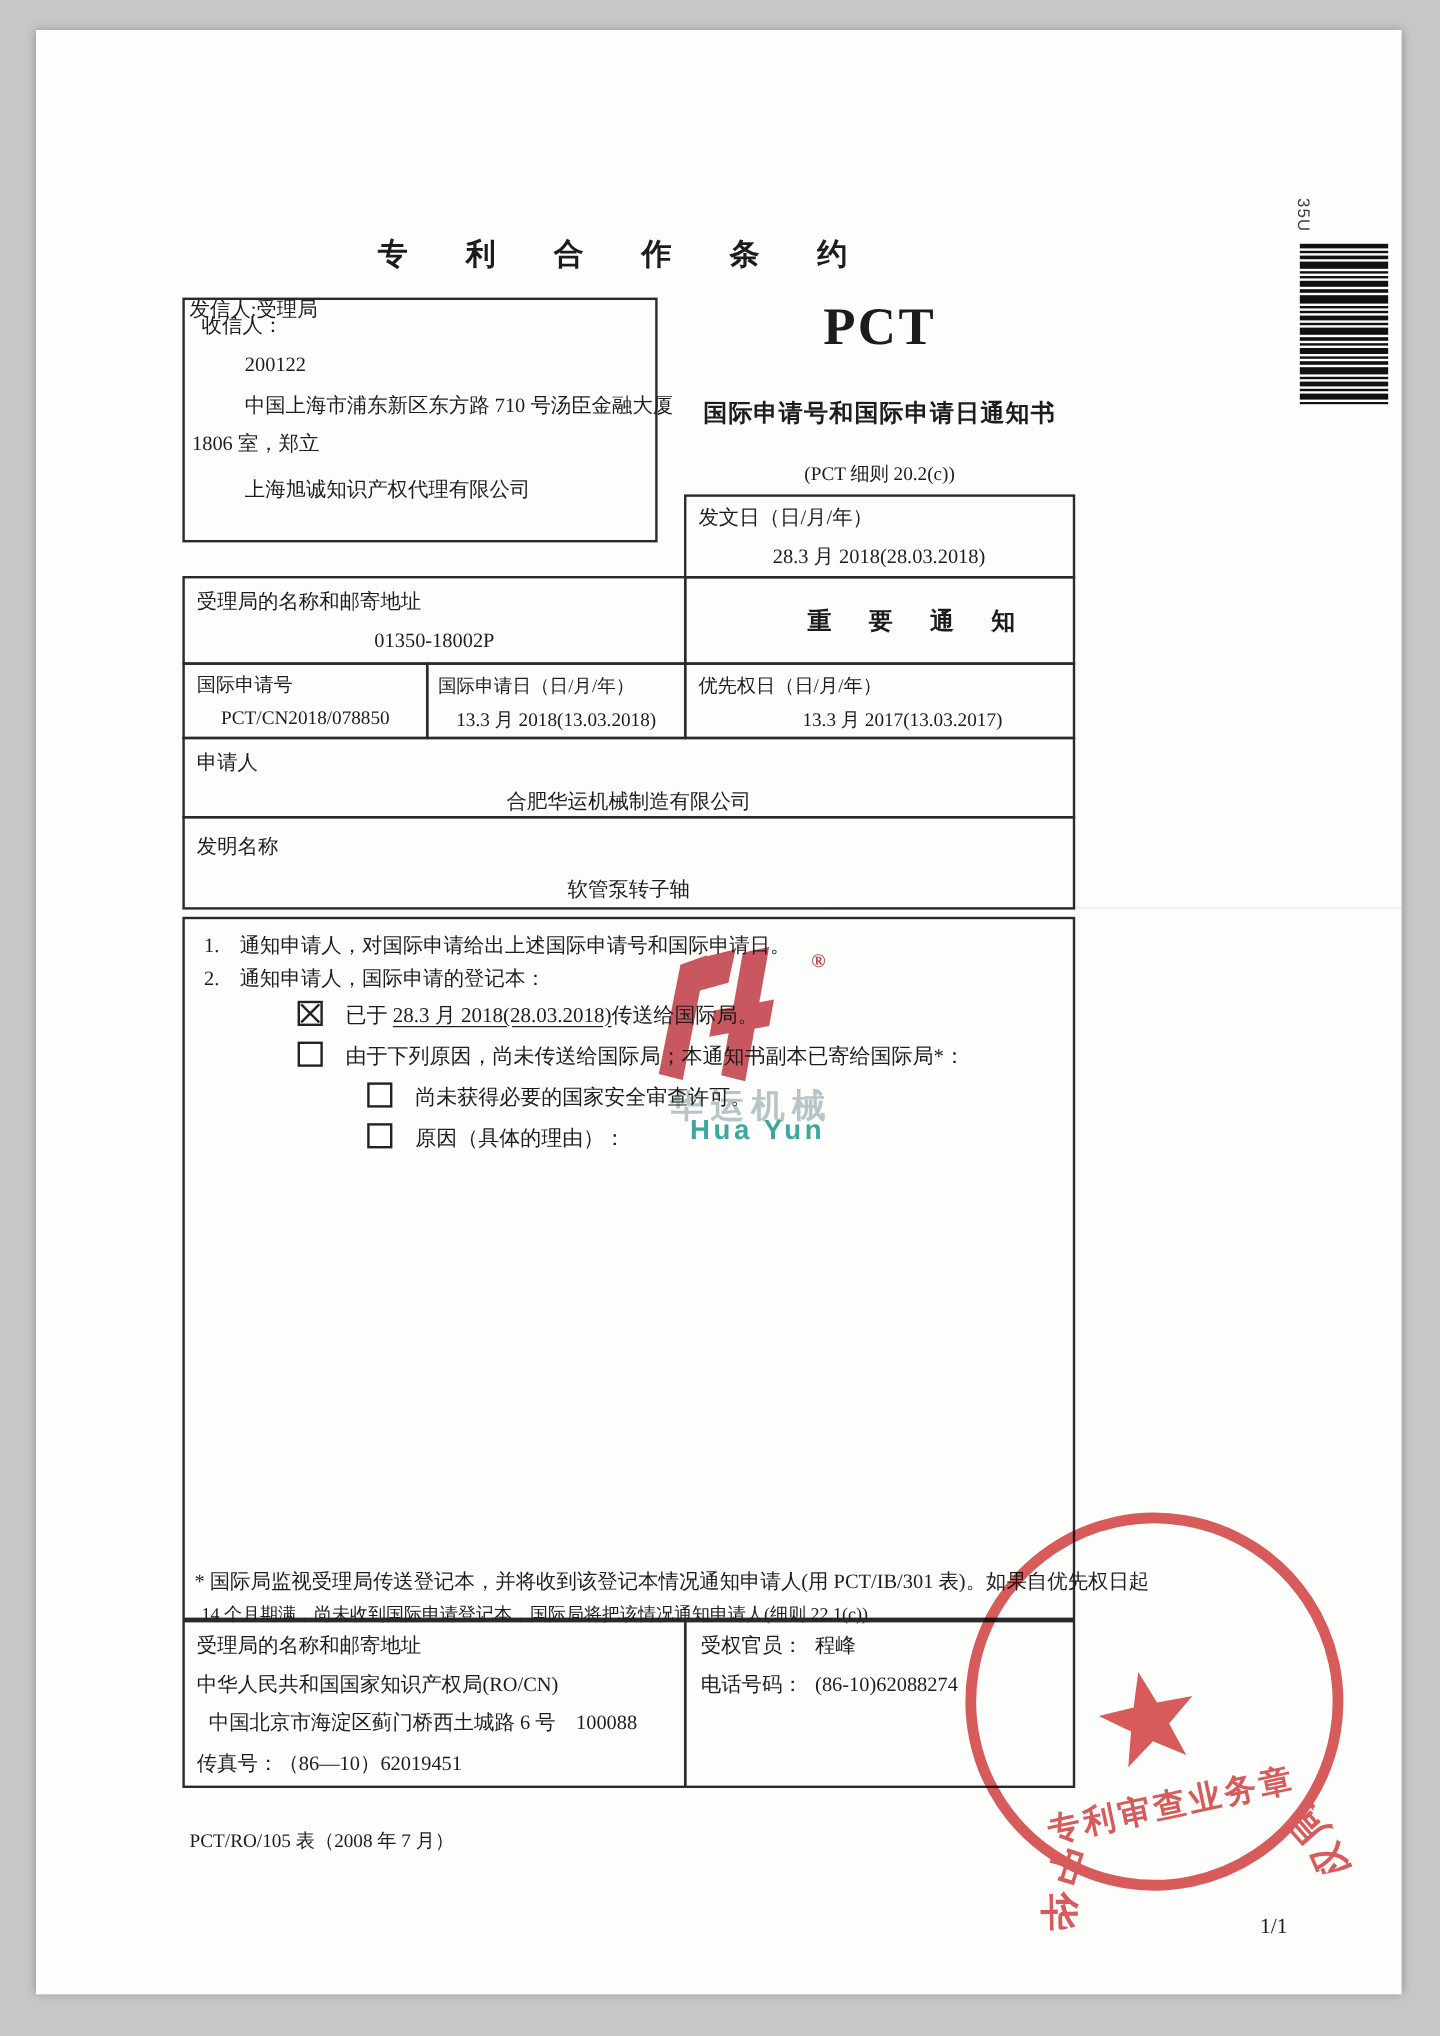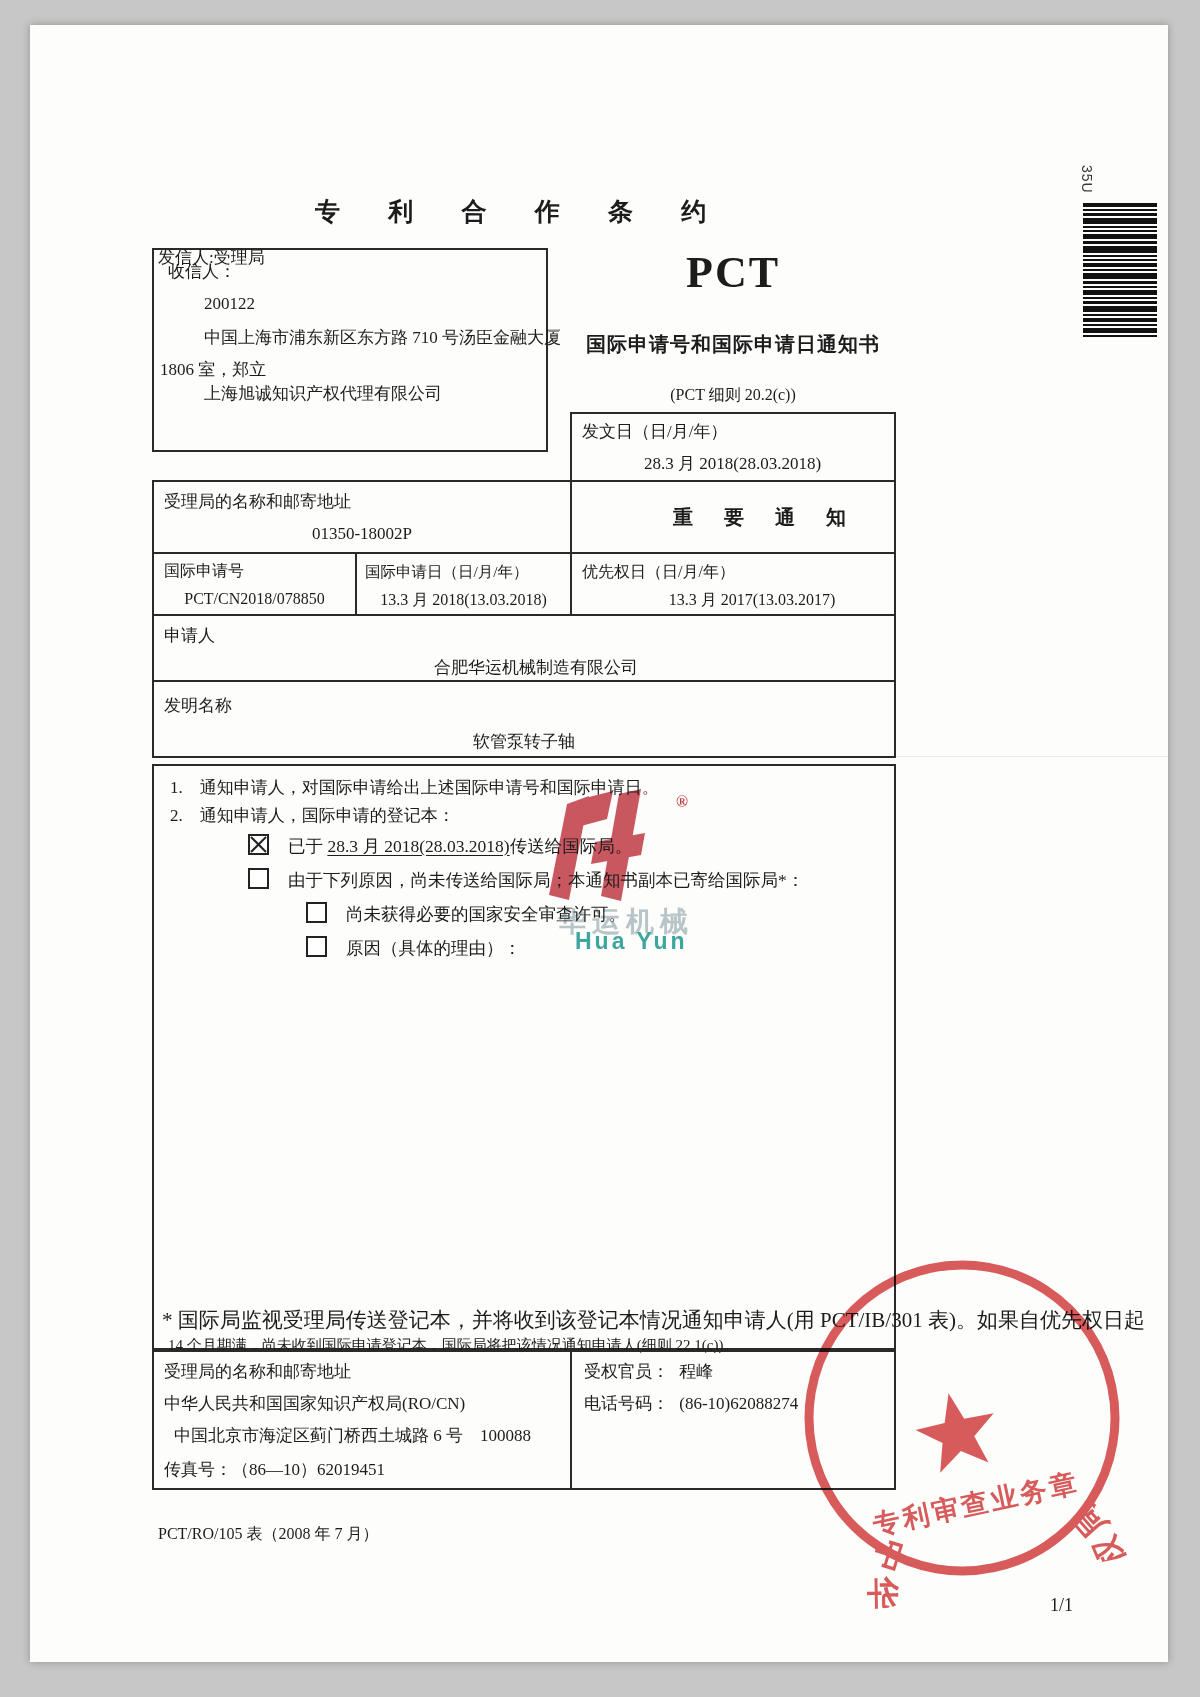--- a/index.html
+++ b/index.html
@@ -40,21 +40,21 @@
 
     <div class="abs title" style="left:0;top:170px;width:1138px;text-align:center;transform:translateX(-78px);">专 利 合 作 条 约</div>
 
     <div class="abs lbl" style="left:128px;top:196px;margin-top:25px;">发信人:受理局</div>
 
     <div class="bx" style="left:122px;top:223px;width:396px;height:204px;">
       <div class="abs lbl" style="left:14px;top:10px;">收信人：</div>
       <div class="abs lbl" style="left:50px;top:44px;">200122</div>
       <div class="abs lbl nowrap" style="left:50px;top:76px;">中国上海市浦东新区东方路 710 号汤臣金融大厦</div>
       <div class="abs lbl" style="left:6px;top:108px;">1806 室，郑立</div>
-      <div class="abs lbl" style="left:50px;top:132px;font-family:Liberation Mono, monospace;">上海旭诚知识产权代理有限公司</div>
+      <div class="abs lbl" style="left:50px;top:146px;font-family:Liberation Mono, monospace;">上海旭诚知识产权代理有限公司</div>
     </div>
 
     <div class="abs notice ctr nowrap" style="left:540px;top:306px;width:326px;">国际申请号和国际申请日通知书</div>
     <div class="abs pct ctr" style="left:540px;top:222px;width:326px;">PCT</div>
     <div class="abs sm ctr" style="left:540px;top:360px;width:326px;">(PCT 细则 20.2(c))</div>
 
     <div class="bx" style="left:540px;top:387px;width:326px;height:70px;">
       <div class="abs lbl" style="left:10px;top:6px;">发文日（日/月/年）</div>
       <div class="abs lbl" style="left:72px;top:38px;">28.3 月 2018(28.03.2018)</div>
     </div>
@@ -75,21 +75,21 @@
       <div class="abs nowrap" style="left:8px;top:8px;font-size:15.5px;">国际申请日（日/月/年）</div>
       <div class="abs sm ctr nowrap" style="left:0;top:36px;width:100%;">13.3 月 2018(13.03.2018)</div>
     </div>
     <div class="bx" style="left:540px;top:527px;width:326px;height:64px;">
       <div class="abs sm" style="left:10px;top:8px;">优先权日（日/月/年）</div>
       <div class="abs sm ctr" style="left:40px;top:36px;width:280px;">13.3 月 2017(13.03.2017)</div>
     </div>
 
     <div class="bx" style="left:122px;top:589px;width:744px;height:68px;">
       <div class="abs lbl" style="left:10px;top:8px;">申请人</div>
-      <div class="abs lbl ctr" style="left:0;top:40px;width:100%;padding-left:12px;">合肥华运机械制造有限公司</div>
+      <div class="abs lbl ctr" style="left:0;top:40px;width:100%;">合肥华运机械制造有限公司</div>
     </div>
     <div class="bx" style="left:122px;top:655px;width:744px;height:78px;">
       <div class="abs lbl" style="left:10px;top:12px;">发明名称</div>
       <div class="abs lbl ctr" style="left:0;top:48px;width:100%;">软管泵转子轴</div>
     </div>
 
     <div class="bx" style="left:122px;top:739px;width:744px;height:586px;">
       <div class="abs lbl nowrap" style="left:16px;top:10px;z-index:2;">1.　通知申请人，对国际申请给出上述国际申请号和国际申请日。</div>
       <div class="abs lbl nowrap" style="left:16px;top:38px;z-index:2;">2.　通知申请人，国际申请的登记本：</div>
 
@@ -105,21 +105,21 @@
 
       <div class="chk" style="left:94px;top:102px;"></div>
       <div class="abs cbtxt" style="left:134px;top:102px;z-index:2;">由于下列原因，尚未传送给国际局；本通知书副本已寄给国际局*：</div>
 
       <div class="chk" style="left:152px;top:136px;"></div>
       <div class="abs cbtxt" style="left:192px;top:136px;z-index:2;">尚未获得必要的国家安全审查许可。</div>
 
       <div class="chk" style="left:152px;top:170px;"></div>
       <div class="abs cbtxt" style="left:192px;top:170px;z-index:2;">原因（具体的理由）：</div>
 
-      <div class="abs nowrap" style="left:8px;top:540px;font-size:21px;text-align:center;">* 国际局监视受理局传送登记本，并将收到该登记本情况通知申请人(用 PCT/IB/301 表)。如果自优先权日起</div>
+      <div class="abs nowrap" style="left:8px;top:540px;font-size:17px;text-align:center;">* 国际局监视受理局传送登记本，并将收到该登记本情况通知申请人(用 PCT/IB/301 表)。如果自优先权日起</div>
       <div class="abs nowrap" style="left:14px;top:570px;font-size:15px;">14 个月期满，尚未收到国际申请登记本，国际局将把该情况通知申请人(细则 22.1(c))。</div>
     </div>
 
     <svg class="abs" style="left:515px;top:763px;z-index:1;opacity:.85;" width="106" height="116" viewBox="0 0 106 116">
       <polygon points="22,16 44,8 24,112 4,107" fill="#c13b45"></polygon>
       <polygon points="40,10 68,3 62,31 36,38" fill="#c13b45"></polygon>
       <polygon points="74,6 96,1 76,113 56,108" fill="#c13b45"></polygon>
       <polygon points="50,54 100,45 96,67 46,76" fill="#c13b45"></polygon>
     </svg>
     <div class="reg">®</div>

